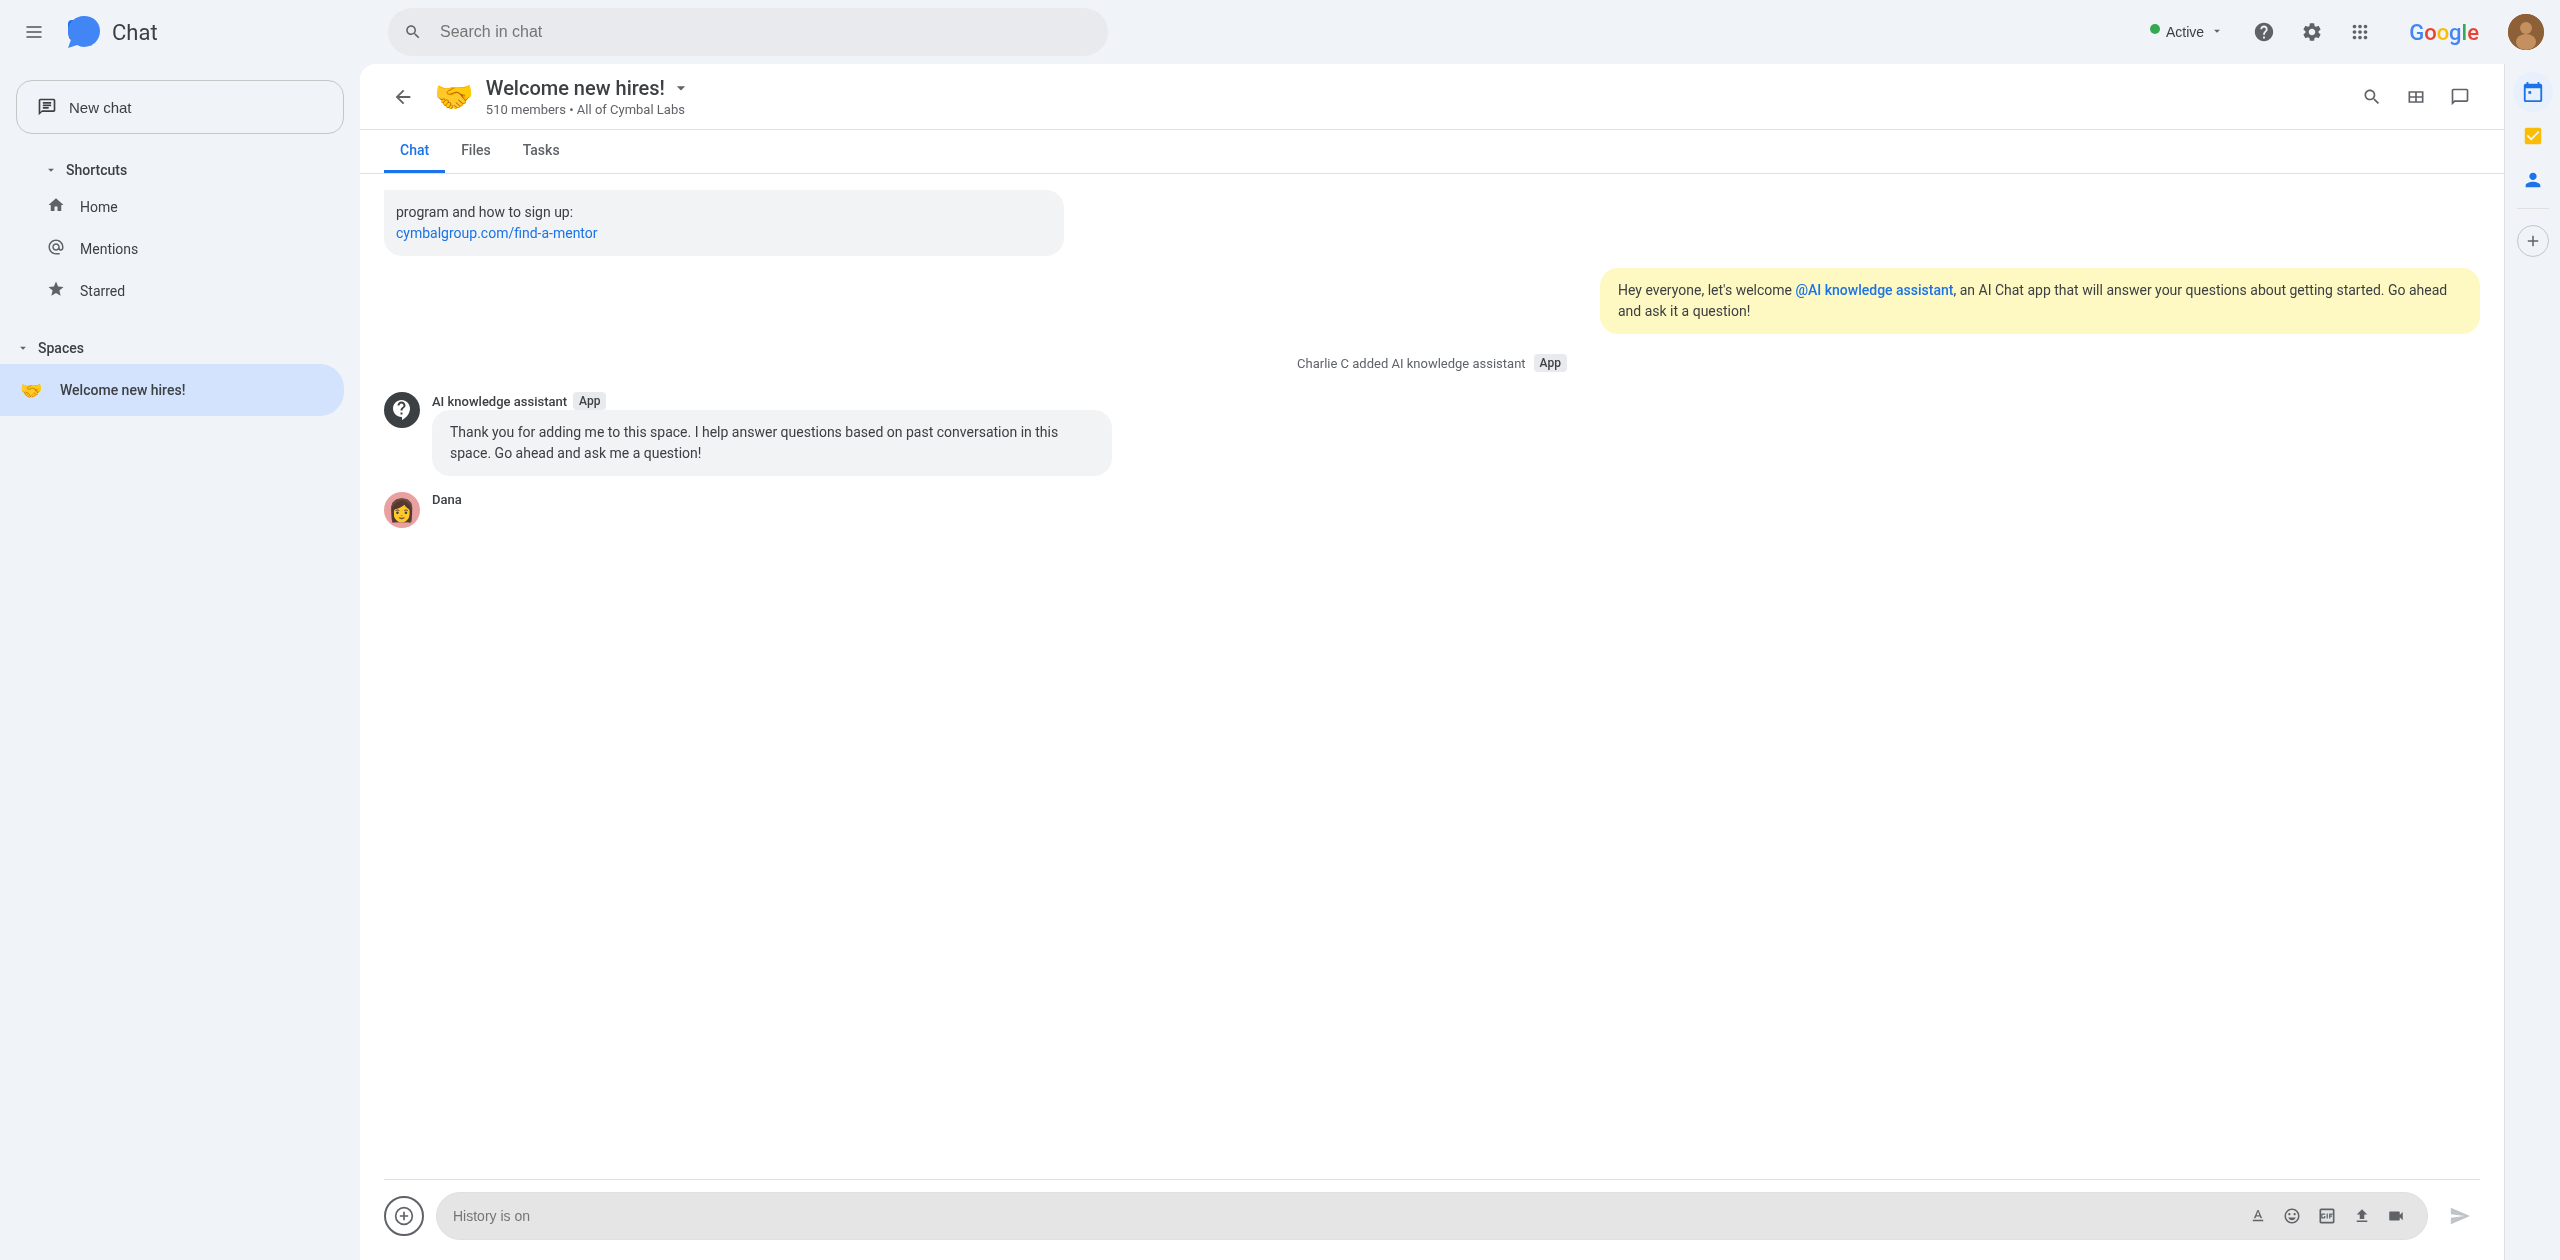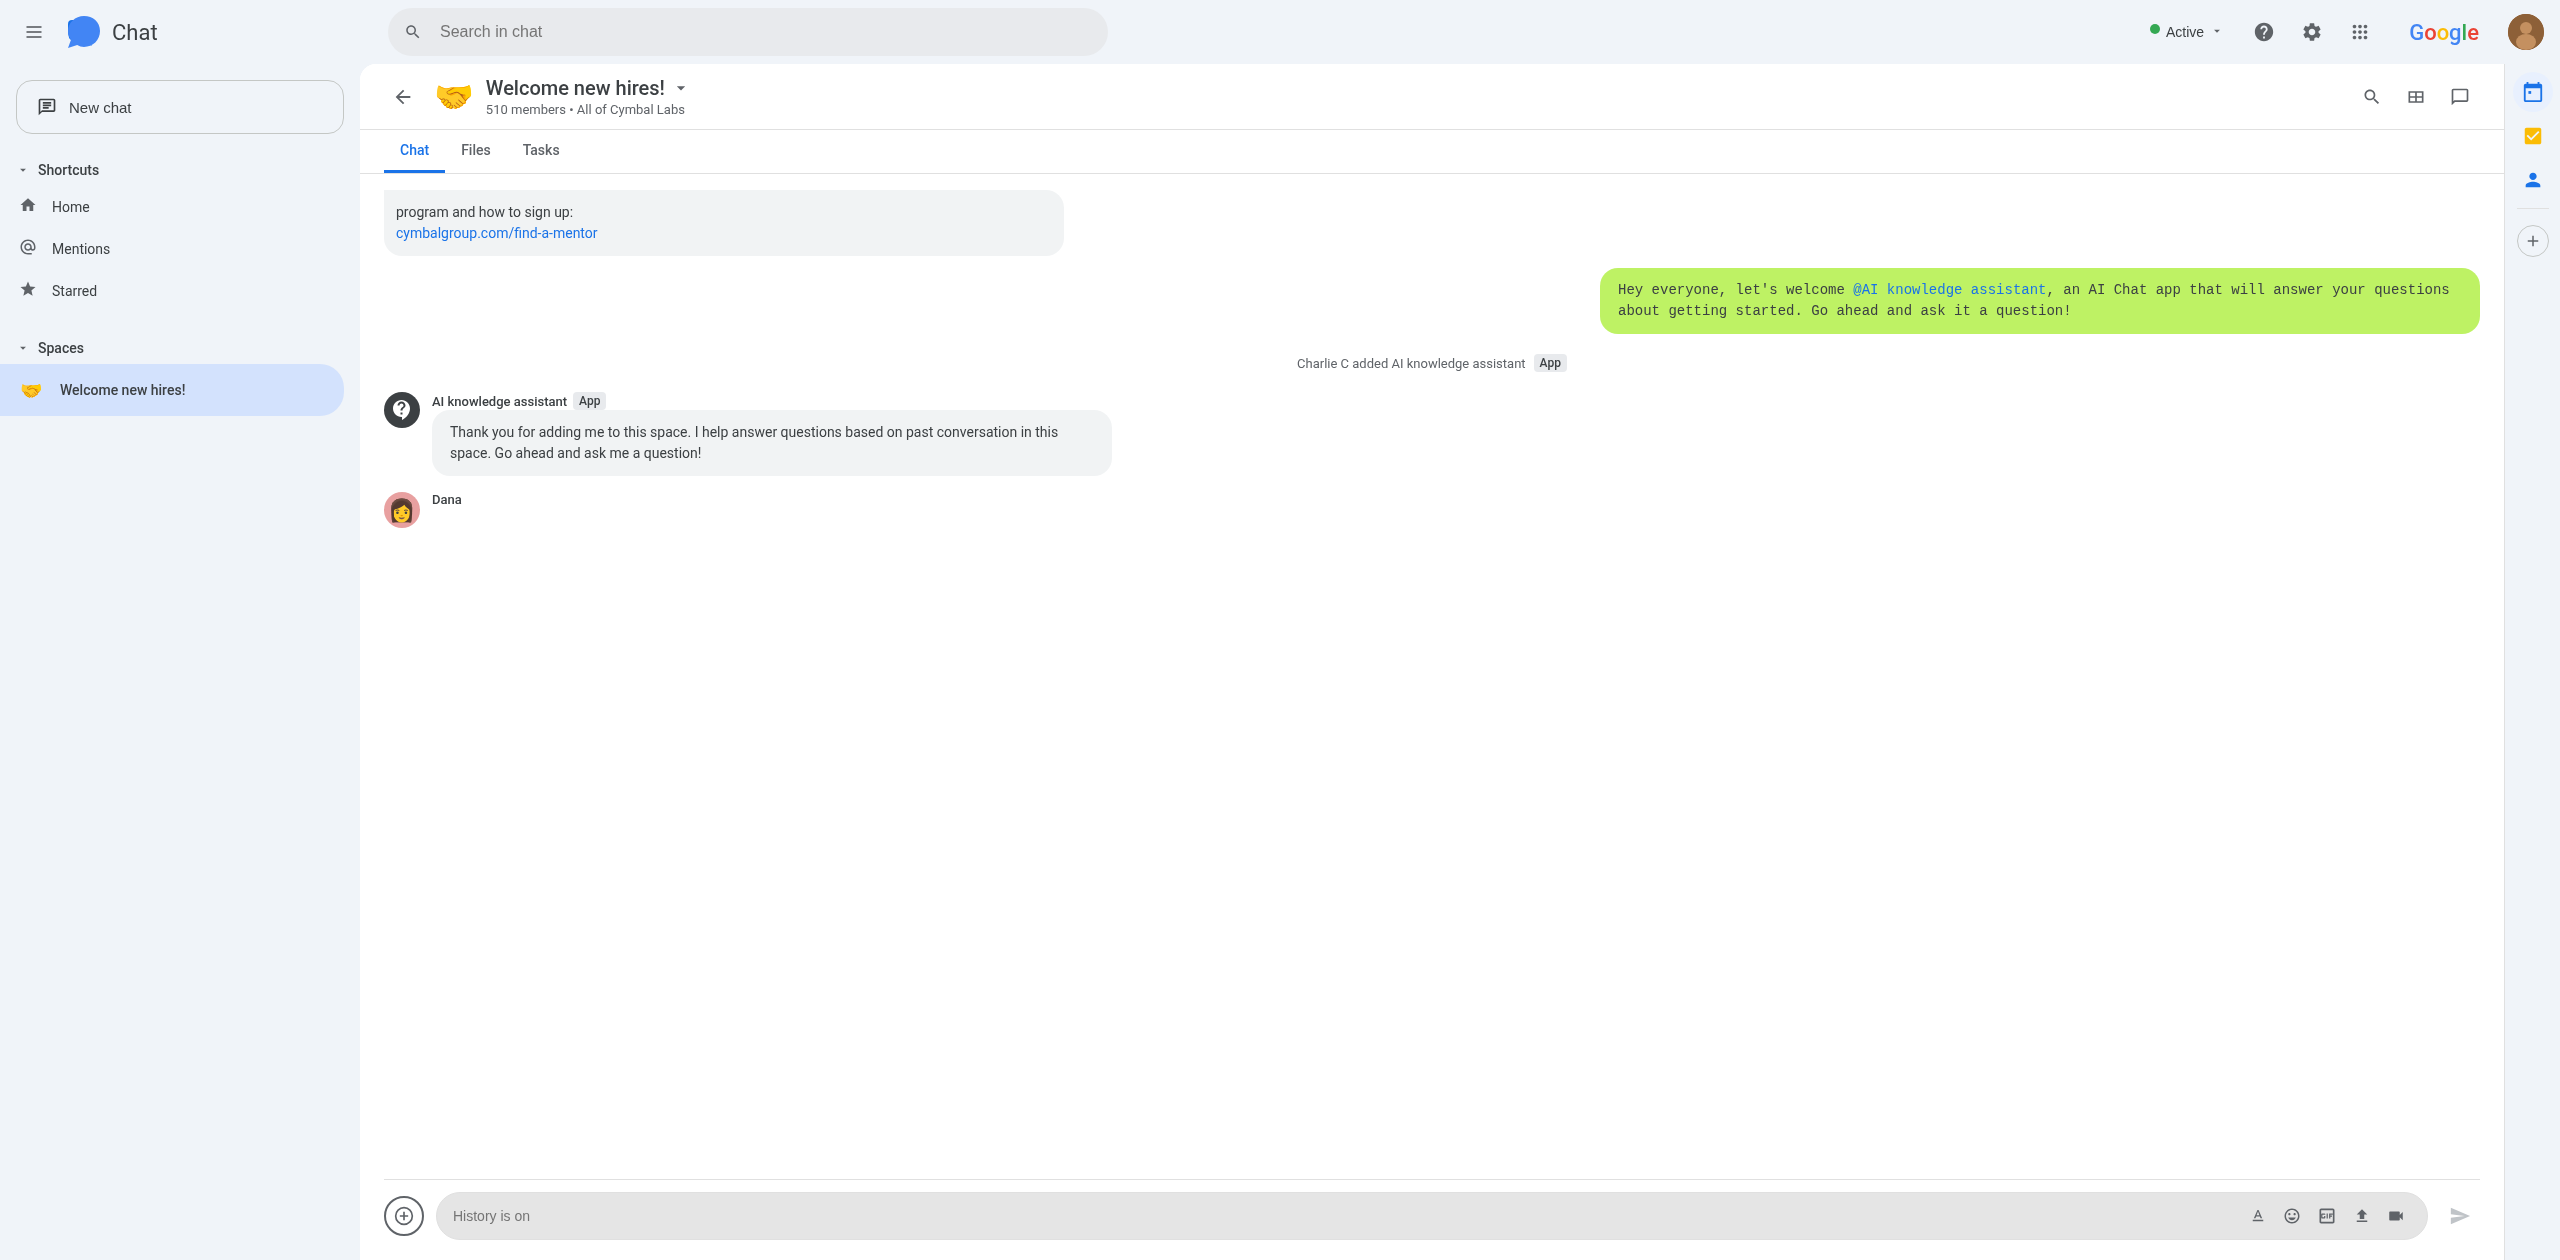--- a/index.html
+++ b/index.html
@@ -172,20 +172,21 @@
       border-radius: 16px;
       border: 1px solid #c4c7c5;
       background: #f0f4f9;
       cursor: pointer;
       font-size: 15px;
       font-weight: 500;
       color: #3c4043;
     }
     .sidebar-section {
       padding: 4px 0;
+      margin-left: 28px;
     }
     .sidebar-section-header {
       display: flex;
       align-items: center;
       gap: 8px;
       padding: 8px 16px;
       cursor: pointer;
       border-radius: 0 24px 24px 0;
       margin-right: 16px;
       font-size: 14px;
@@ -327,29 +328,28 @@
       background: #f1f3f4;
       border-radius: 18px;
       padding: 12px 18px;
       max-width: 680px;
       font-size: 14px;
       color: #3c4043;
       line-height: 1.5;
     }
 
     .outgoing-bubble {
-      background: #bef264;
+      background: #fef9c3;
       border-radius: 18px;
       padding: 12px 18px;
       max-width: 880px;
       font-size: 14px;
       color: #3c4043;
       line-height: 1.5;
       align-self: flex-end;
-      font-family: Liberation Mono, monospace;
     }
 
     .partial-message {
       background: #f1f3f4;
       border-radius: 0 18px 18px 18px;
       padding: 12px 12px;
       max-width: 680px;
       font-size: 14px;
       color: #3c4043;
       line-height: 1.5;

